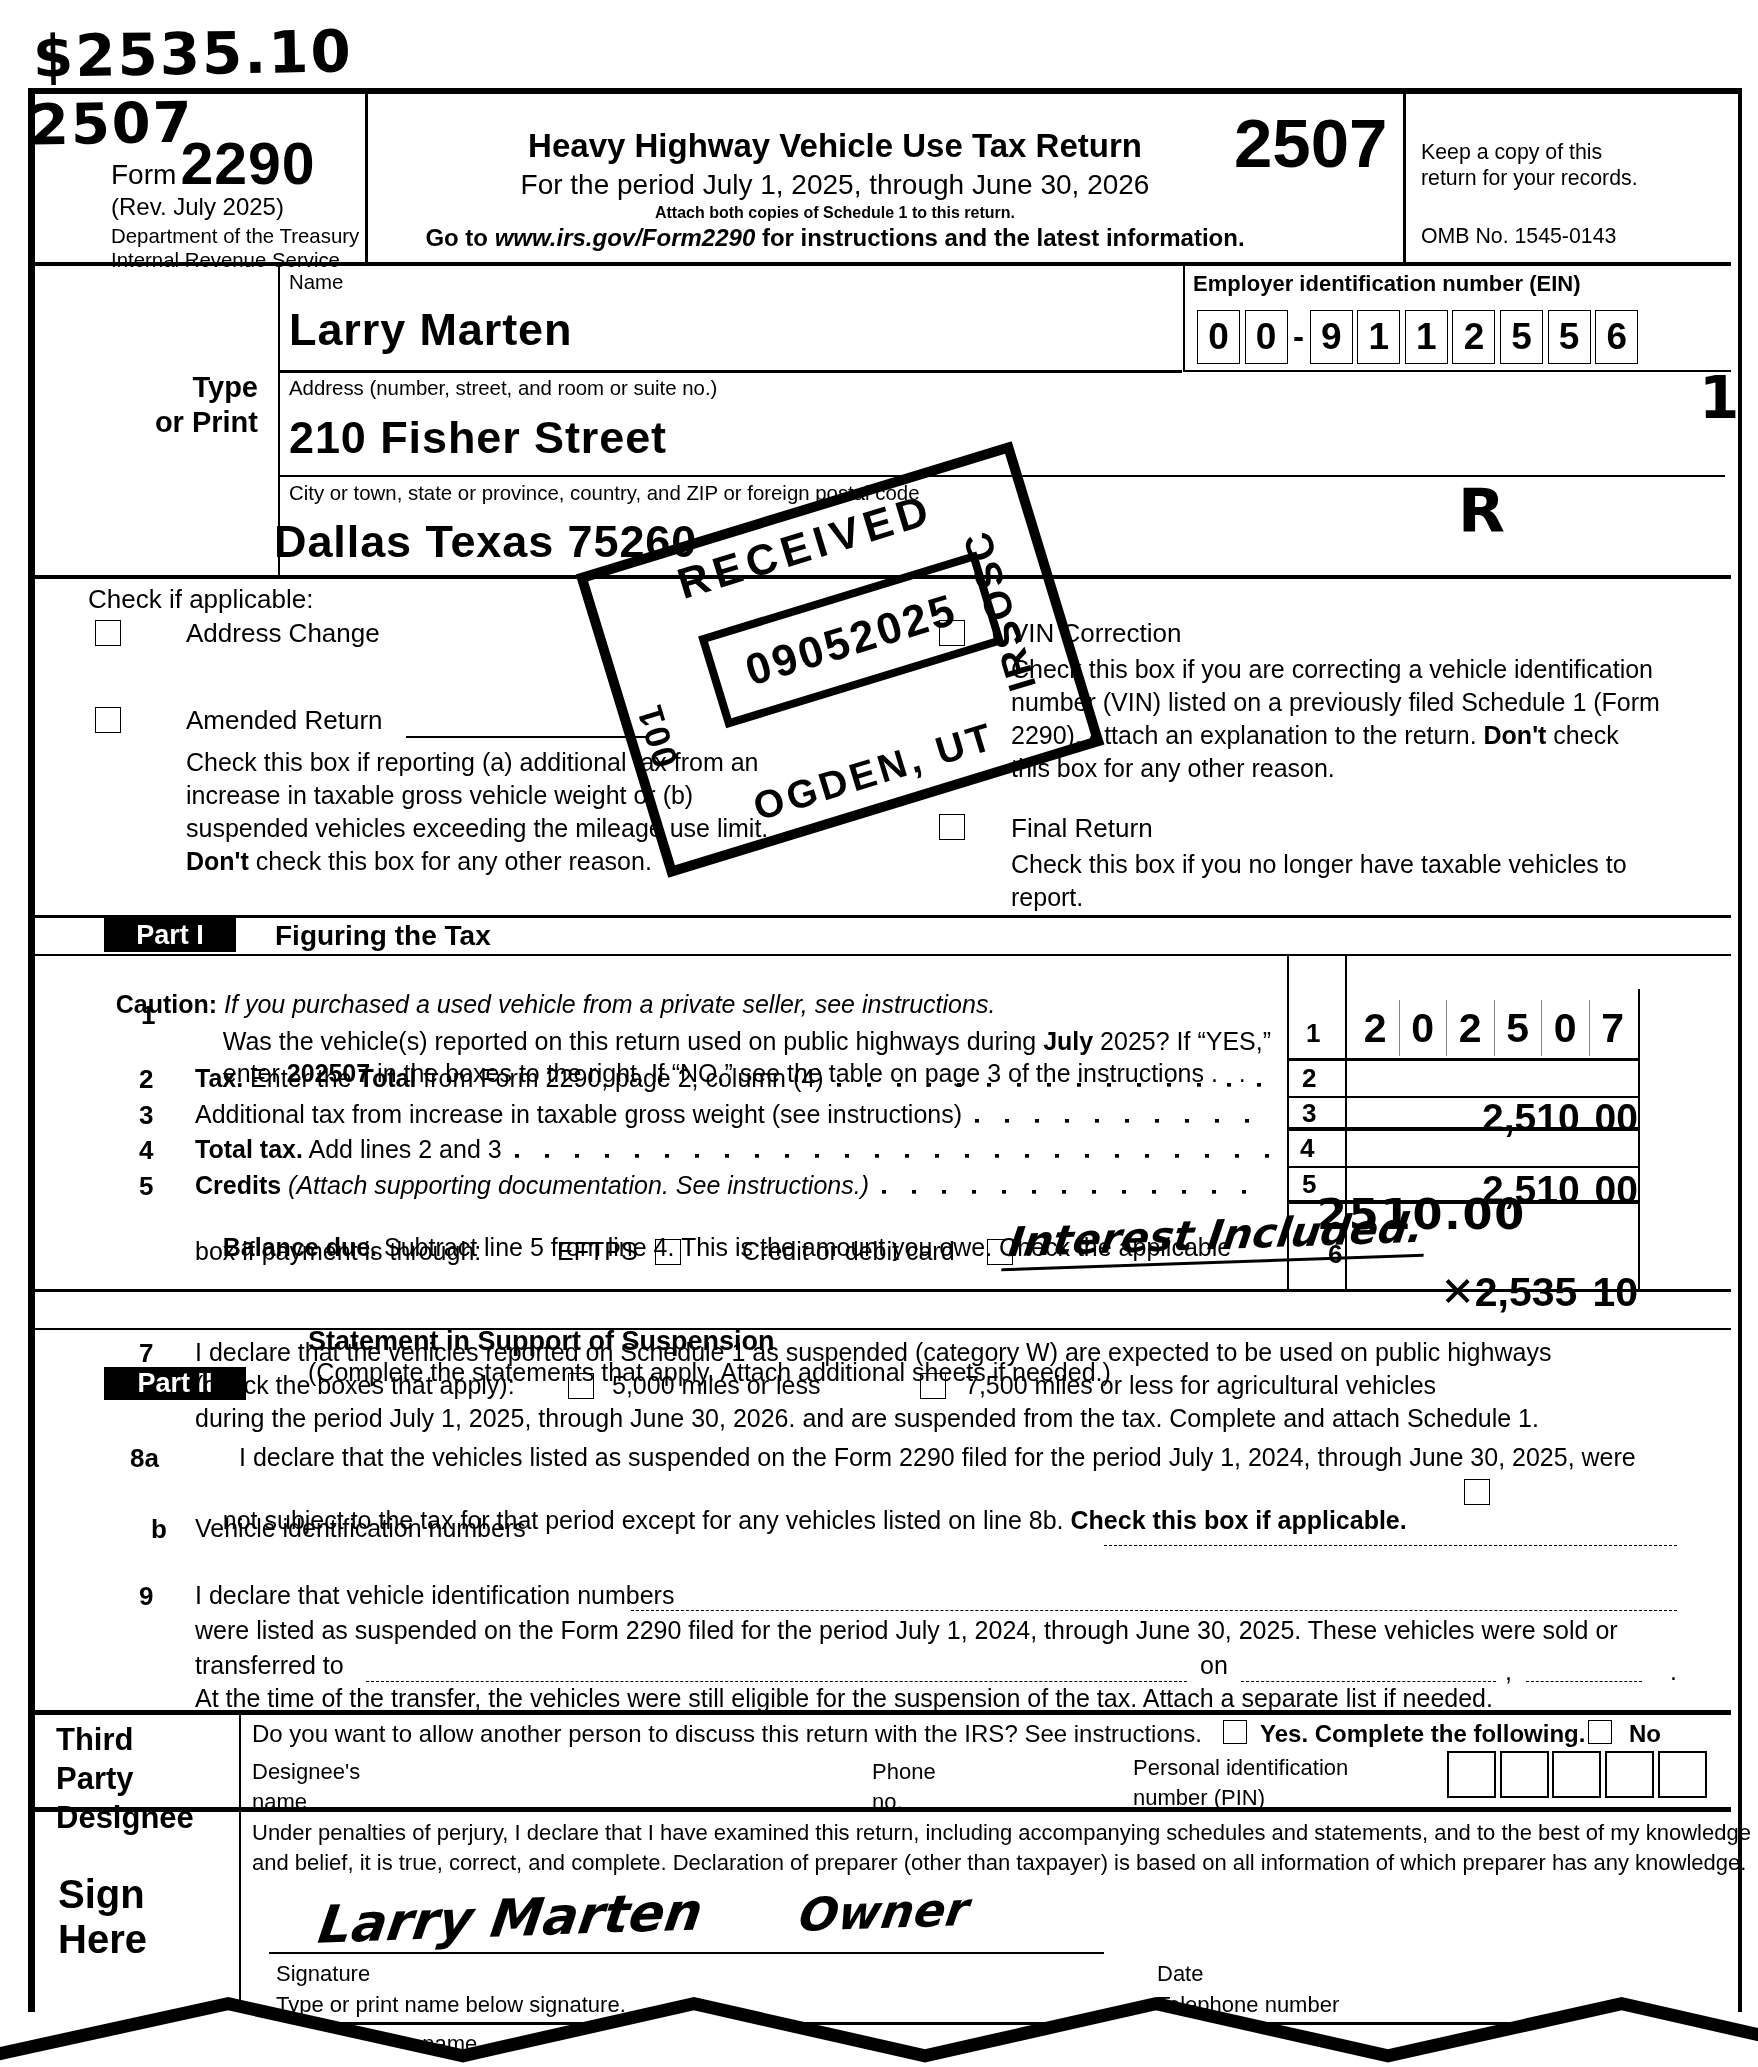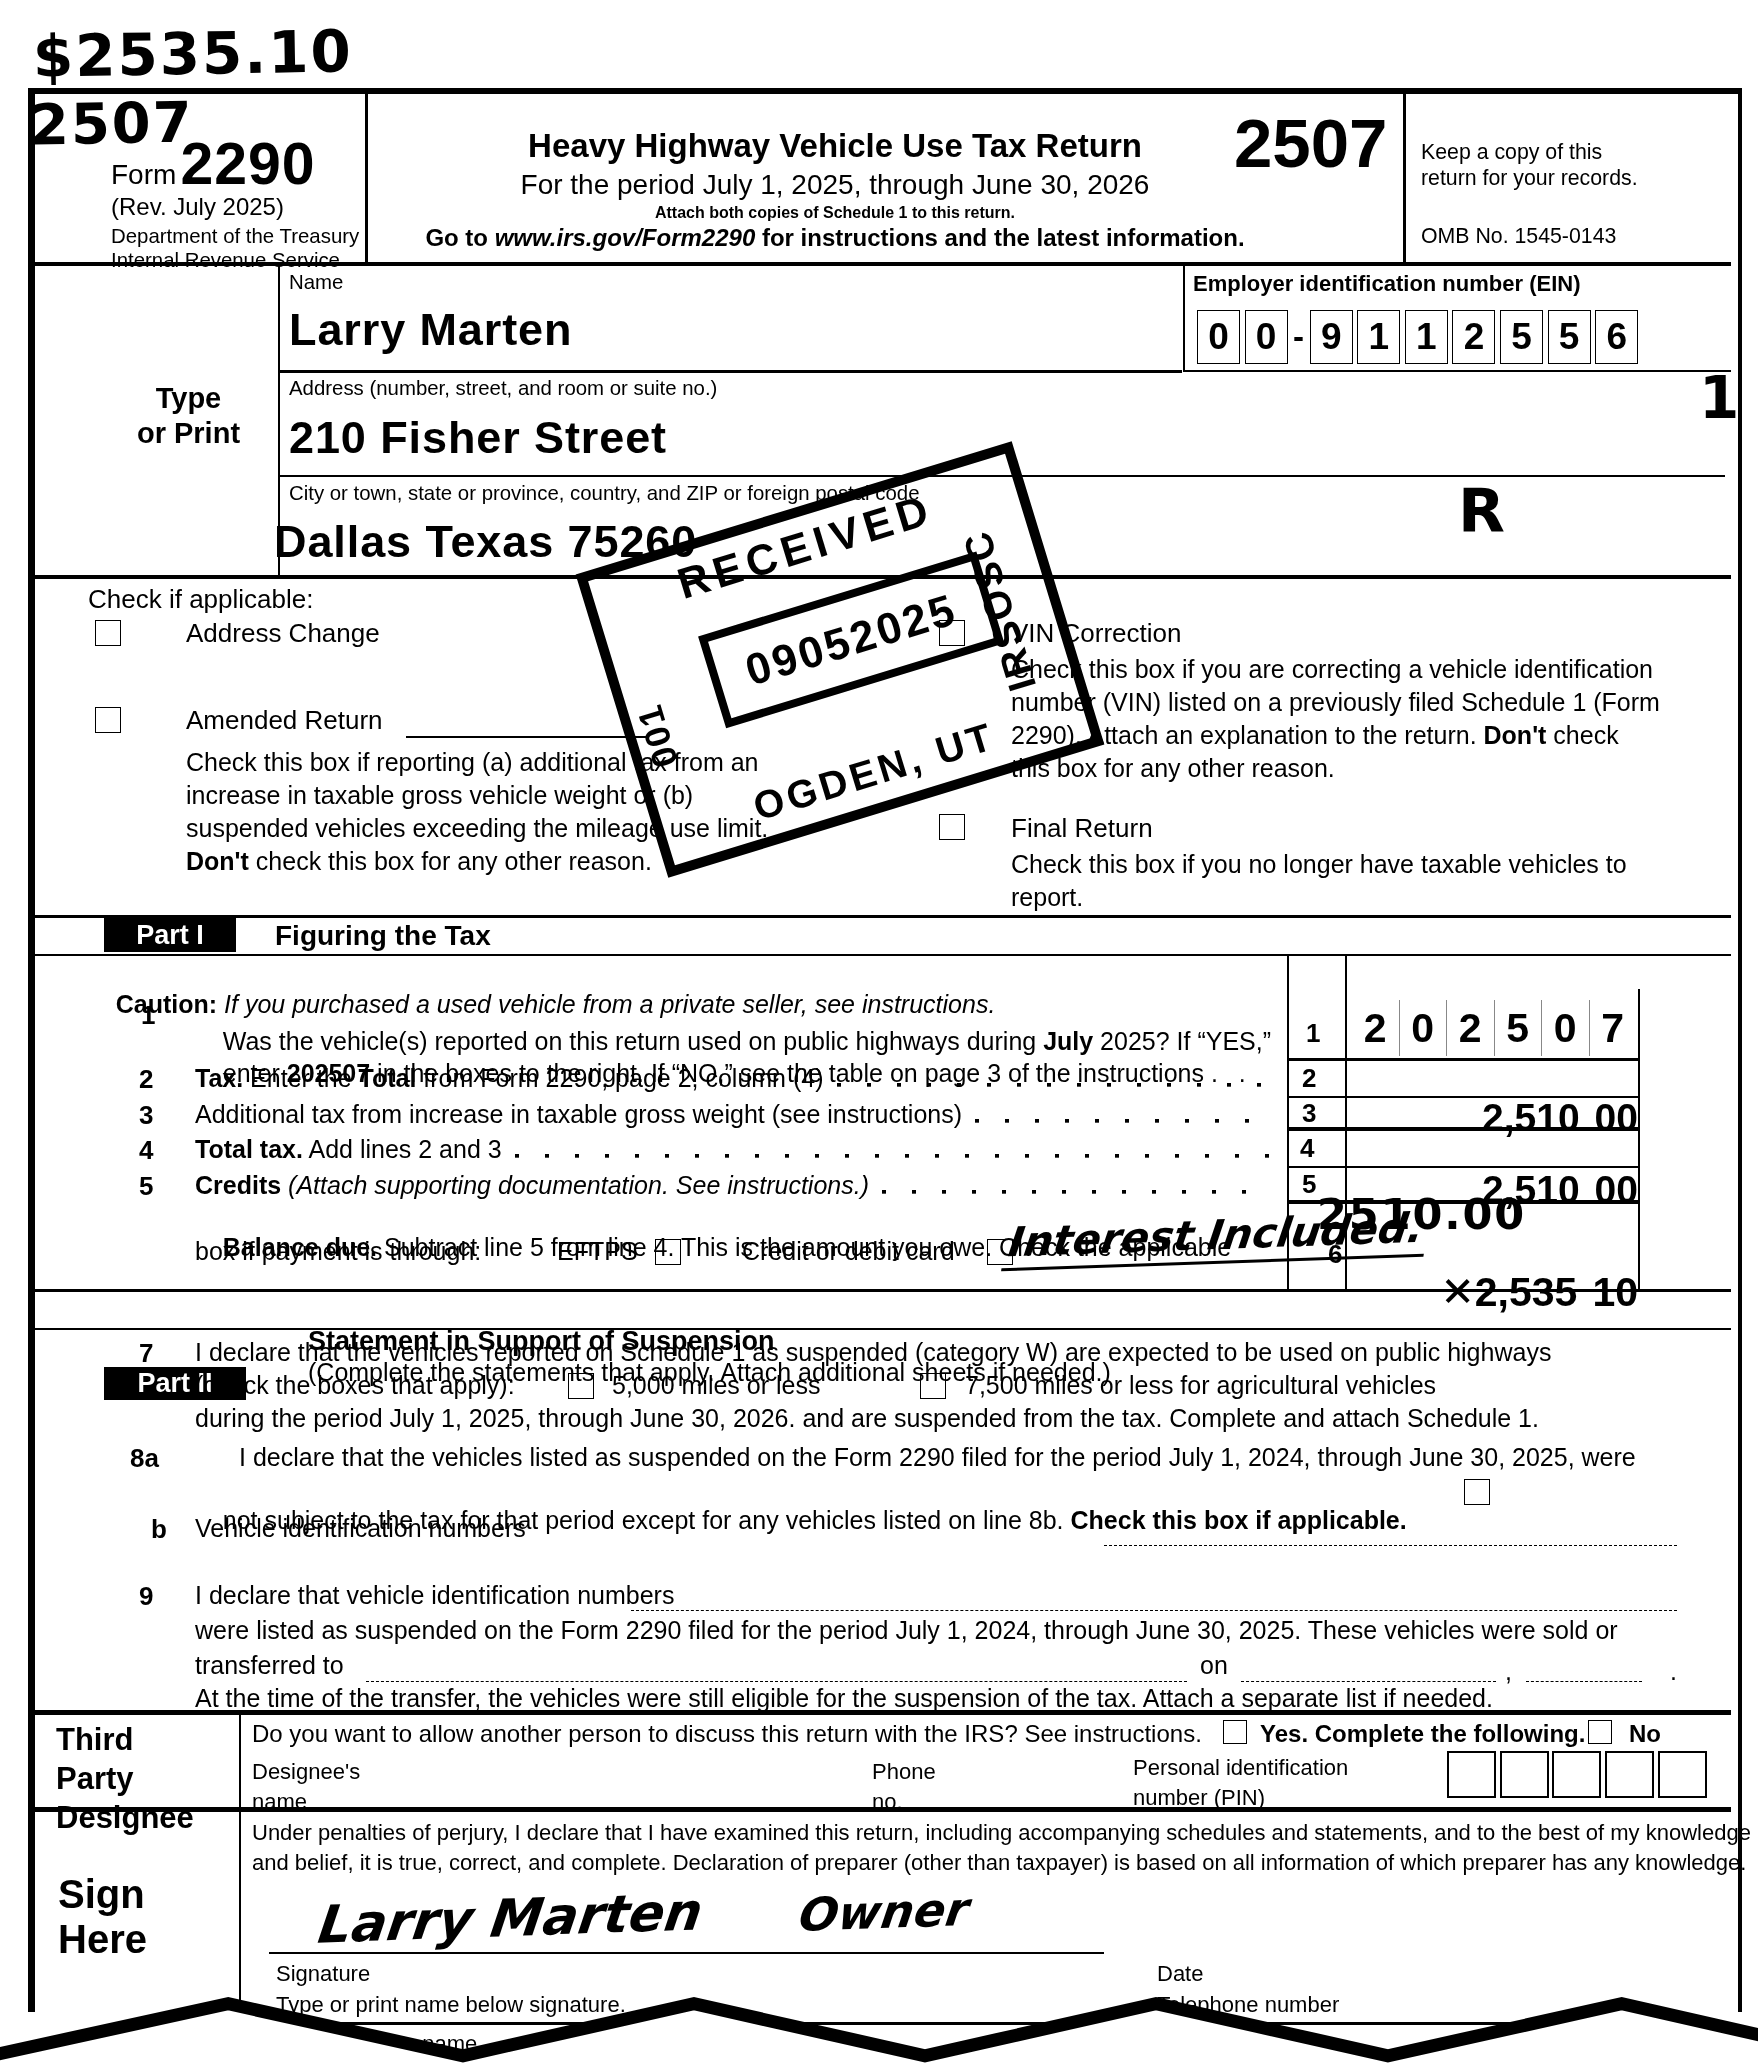--- a/index.html
+++ b/index.html
@@ -81,21 +81,21 @@
   <div class="abs b" style="left:1234px; top:104px; font-size:69px;">2507</div>
 
   <div class="abs sm" style="left:1421px; top:139px; line-height:26px; font-size:21.3px;">
     <div>Keep a copy of this</div>
     <div>return for your records.</div>
   </div>
   <div class="abs sm" style="left:1421px; top:224px; font-size:21.3px;">OMB No. 1545-0143</div>
 
   <div class="hline" style="left:28px; top:262px; width:1703px; height:3.7px;"></div>
 
-  <div class="abs b" style="left:119px; top:381px; width:139px; text-align:center; font-size:29px; line-height:35px;">
+  <div class="abs b" style="left:119px; top:370px; width:139px; text-align:right; font-size:29px; line-height:35px;">
     <div>Type</div>
     <div>or Print</div>
   </div>
   <div class="vline" style="left:278px; top:262px; height:314px; width:1.9px;"></div>
 
   <div class="t sm" style="left:289px; top:271px;">Name</div>
   <div class="entry" style="left:289px; top:304px; font-size:45px;">Larry Marten</div>
   <div class="hline" style="left:278px; top:370px; width:904px; height:2.8px;"></div>
   <div class="hline" style="left:1183px; top:370px; width:548px; height:1.9px;"></div>
 

